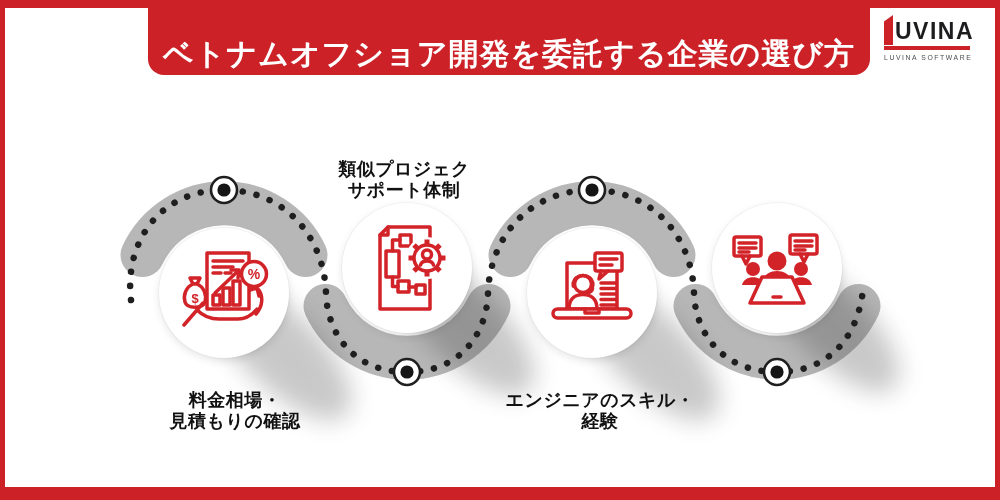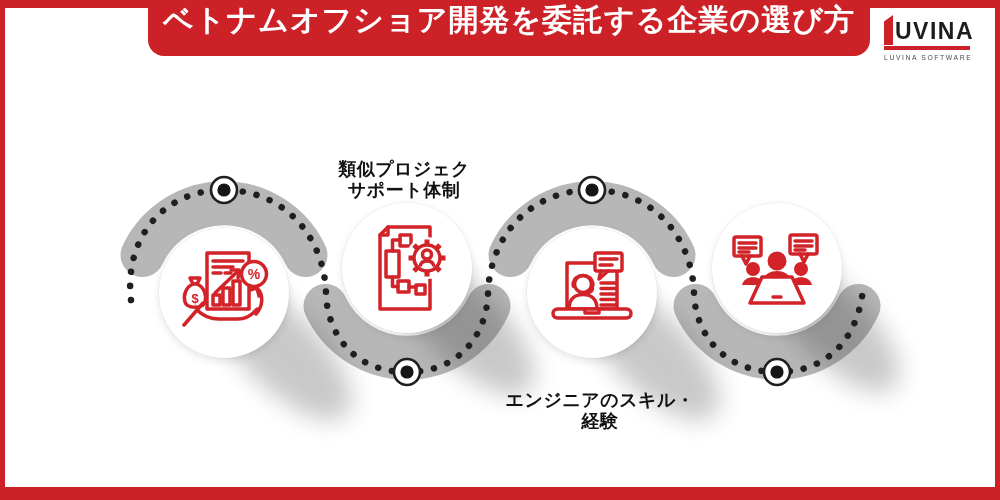--- a/index.html
+++ b/index.html
@@ -9,23 +9,23 @@
   *{margin:0;padding:0;box-sizing:border-box;}
   html,body{background:#fff;}
   .page{position:relative;width:1000px;height:500px;background:#fff;overflow:hidden;
          font-family:"Liberation Sans","DejaVu Sans",sans-serif;}
   .frame{position:absolute;background:var(--brand-red);}
   .frame.top{left:0;top:0;width:1000px;height:8px;}
   .frame.left{left:0;top:0;width:5px;height:500px;}
   .frame.right{right:0;top:0;width:5px;height:500px;}
   .frame.bottom{left:0;bottom:0;width:1000px;height:13px;}
 
-  .banner{position:absolute;left:148px;top:0;width:722px;height:56px;
+  .banner{position:absolute;left:148px;top:0;width:722px;height:75px;
           background:var(--brand-red);border-radius:0 0 16px 16px;
-          display:flex;align-items:flex-start;justify-content:center;}
+          display:flex;align-items:flex-end;justify-content:center;}
   .banner .title{color:var(--title-text);font-size:30px;font-weight:bold;
           letter-spacing:1px;white-space:nowrap;}
 
   .logo{position:absolute;left:884px;top:15px;width:95px;height:46px;}
   .logo .stem{position:absolute;left:0;top:0;width:9px;height:30px;background:var(--brand-red);
           clip-path:polygon(0 22%,100% 0,100% 100%,0 100%);}
   .logo .word{position:absolute;left:11px;top:3px;font-size:23px;font-weight:bold;
           letter-spacing:1.5px;color:#1d1d1f;}
   .logo .bar{position:absolute;left:0;top:31px;width:86px;height:4px;background:var(--brand-red);}
   .logo .sub{position:absolute;left:0;top:39px;width:95px;font-size:6.8px;letter-spacing:1.6px;
@@ -201,20 +201,24 @@
         <circle cx="74" cy="51" r="7" class="fillr"></circle>
         <path d="M63 67 C65 56.5 83 56.5 85 67 Z" class="fillr"></path>
         <circle cx="50" cy="43" r="9.5" class="fillr"></circle>
         <path d="M36 62 C39 50 61 50 64 62 Z" class="fillr"></path>
         <path d="M23 85 L77 85 L65 59 L35 59 Z" class="fillw"></path>
         <path d="M46 79 H54"></path>
       </g>
     </svg>
   </div>
 
+  <div class="step-label l1">
+    <div>料金相場・</div>
+    <div>見積もりの確認</div>
+  </div>
   <div class="step-label l2">
     <div>類似プロジェク</div>
     <div>サポート体制</div>
   </div>
   <div class="step-label l3">
     <div>エンジニアのスキル・</div>
     <div>経験</div>
   </div>
   <div class="step-label l4">
   </div>

